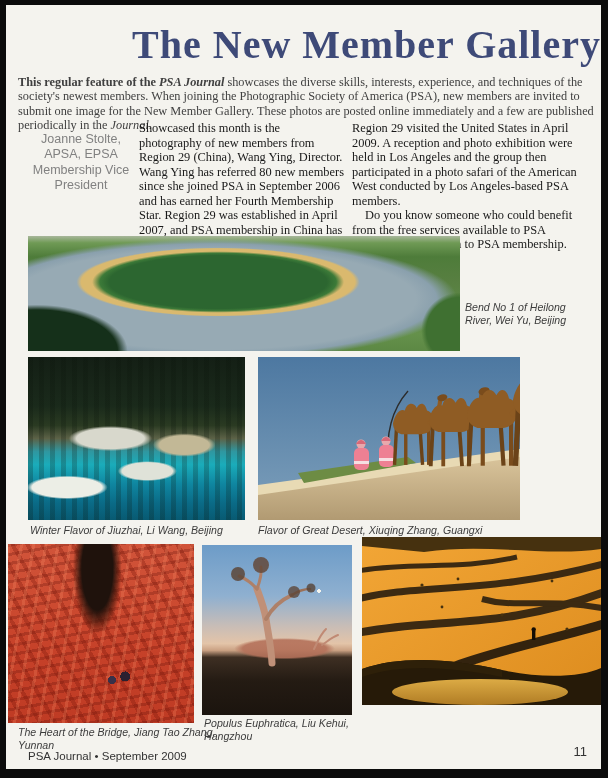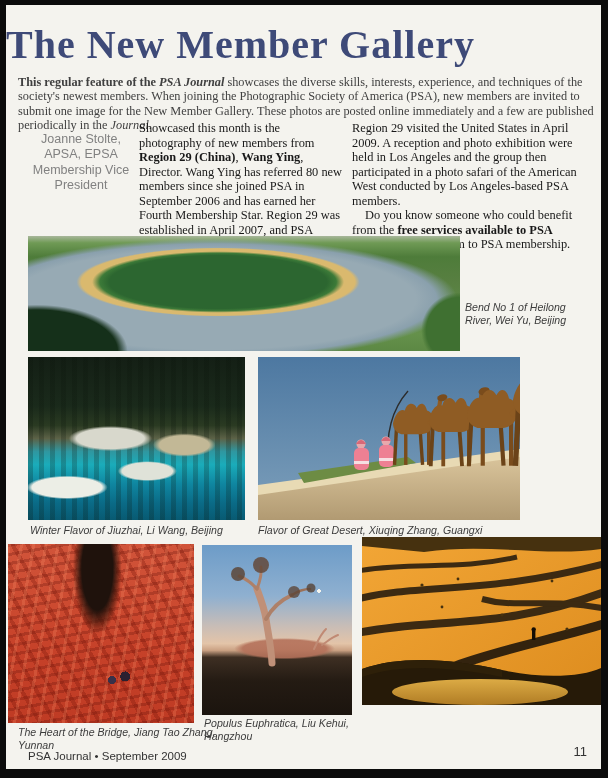--- a/index.html
+++ b/index.html
@@ -1,37 +1,37 @@
 <!DOCTYPE html>
 <html><head>
 <meta charset="utf-8">
 <style>
   html,body{margin:0;padding:0;}
   body{width:608px;height:778px;background:#0b0b0b;position:relative;
        font-family:"Liberation Serif", serif;}
   .page{position:absolute;left:6px;top:5px;right:7px;bottom:9px;background:#f4f3ee;overflow:hidden;}
 
-  .title{position:absolute;left:0;right:0;top:16px;text-align:left;
+  .title{position:absolute;left:0;right:0;top:16px;text-align:right;
          font-family:"Liberation Serif", serif;font-weight:bold;font-size:40px;
          letter-spacing:1px;color:#3e4a78;}
 
   .intro{position:absolute;left:12px;top:70px;width:578px;font-size:12.3px;line-height:1.17;color:#404040;}
   .intro .b{font-weight:bold;}
   .intro .bi{font-weight:bold;font-style:italic;}
   .intro .i{font-style:italic;}
 
   .byline{position:absolute;left:14px;top:127px;width:122px;text-align:center;
           font-family:"Liberation Sans", sans-serif;font-size:12.5px;line-height:1.22;color:#818181;}
 
   .col{position:absolute;top:116px;font-size:12.4px;line-height:1.17;color:#181818;}
   .col1{left:133px;width:205px;}
   .col2{left:346px;width:243px;}
   .col p{margin:0;}
   .col p.indent{text-indent:13px;}
-  .col .b{font-weight:bold;}
+  .col .b{font-weight:normal;}
 
   .photo{position:absolute;overflow:hidden;}
   .caption{position:absolute;font-family:"Liberation Sans", sans-serif;font-style:italic;
            font-size:10.6px;line-height:1.22;color:#3c3c3c;}
 
   
   .photo-river{left:22px;top:231px;width:432px;height:115px;
     background:
       radial-gradient(ellipse 34% 65% at 2% 100%, #15301a 0 55%, rgba(21,48,26,0) 62%),
       radial-gradient(ellipse 15% 55% at 100% 82%, #3f7031 0 52%, rgba(63,112,49,0) 60%),

